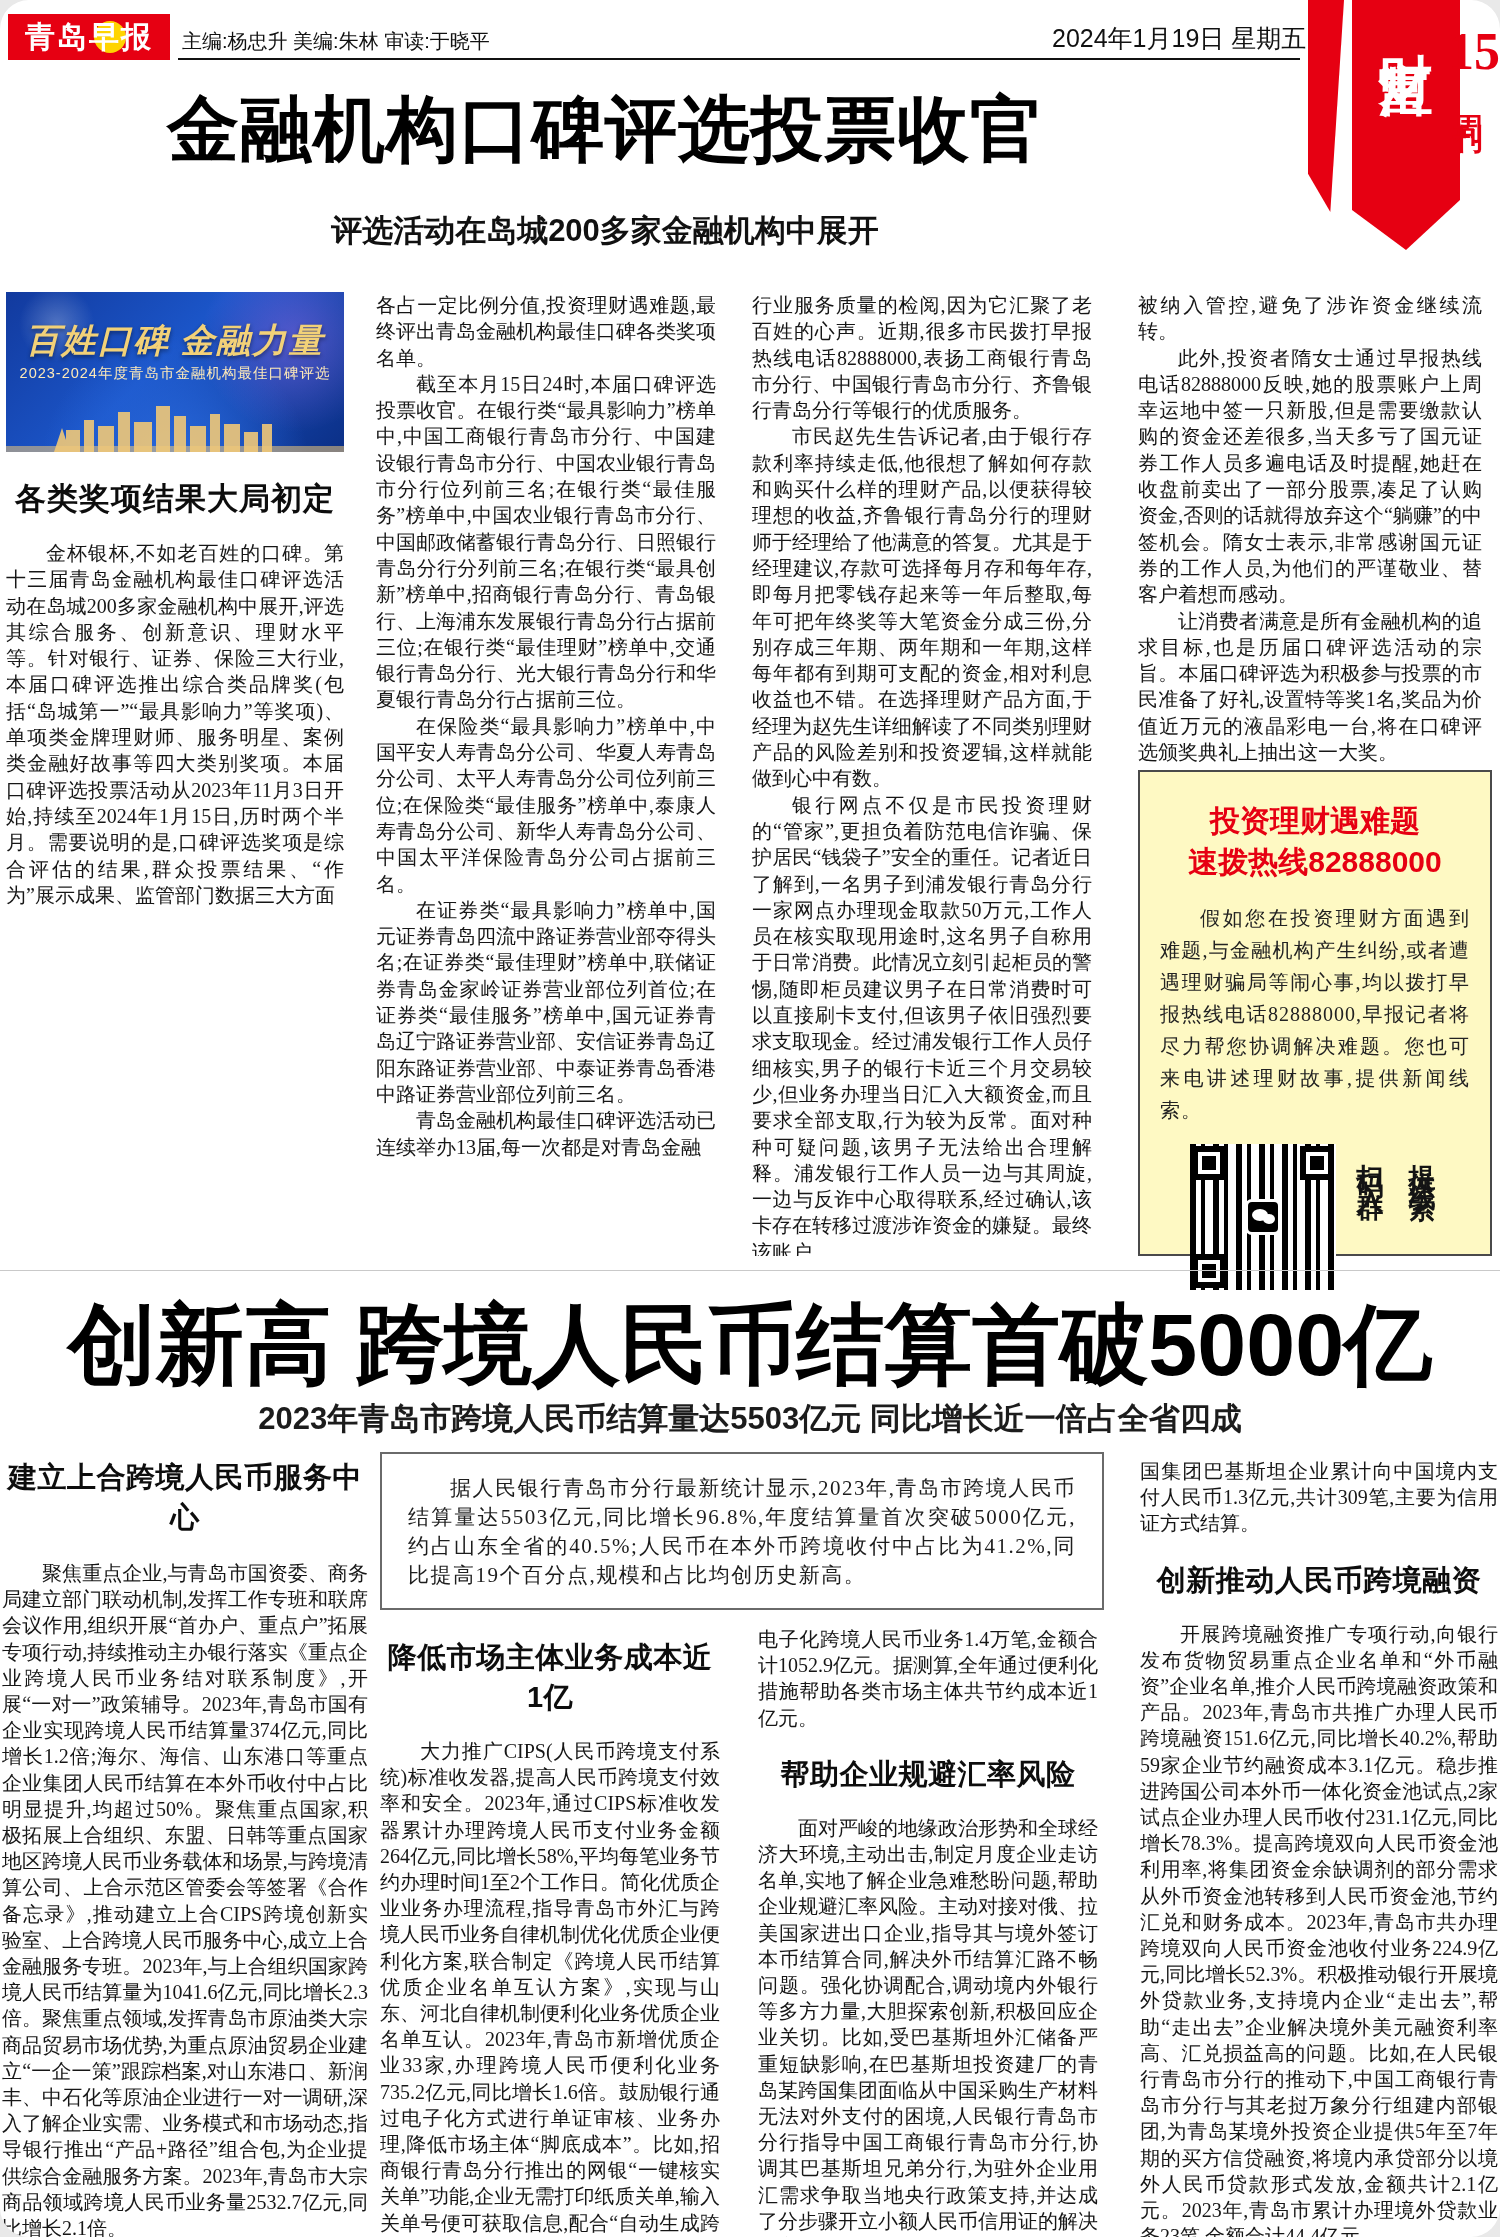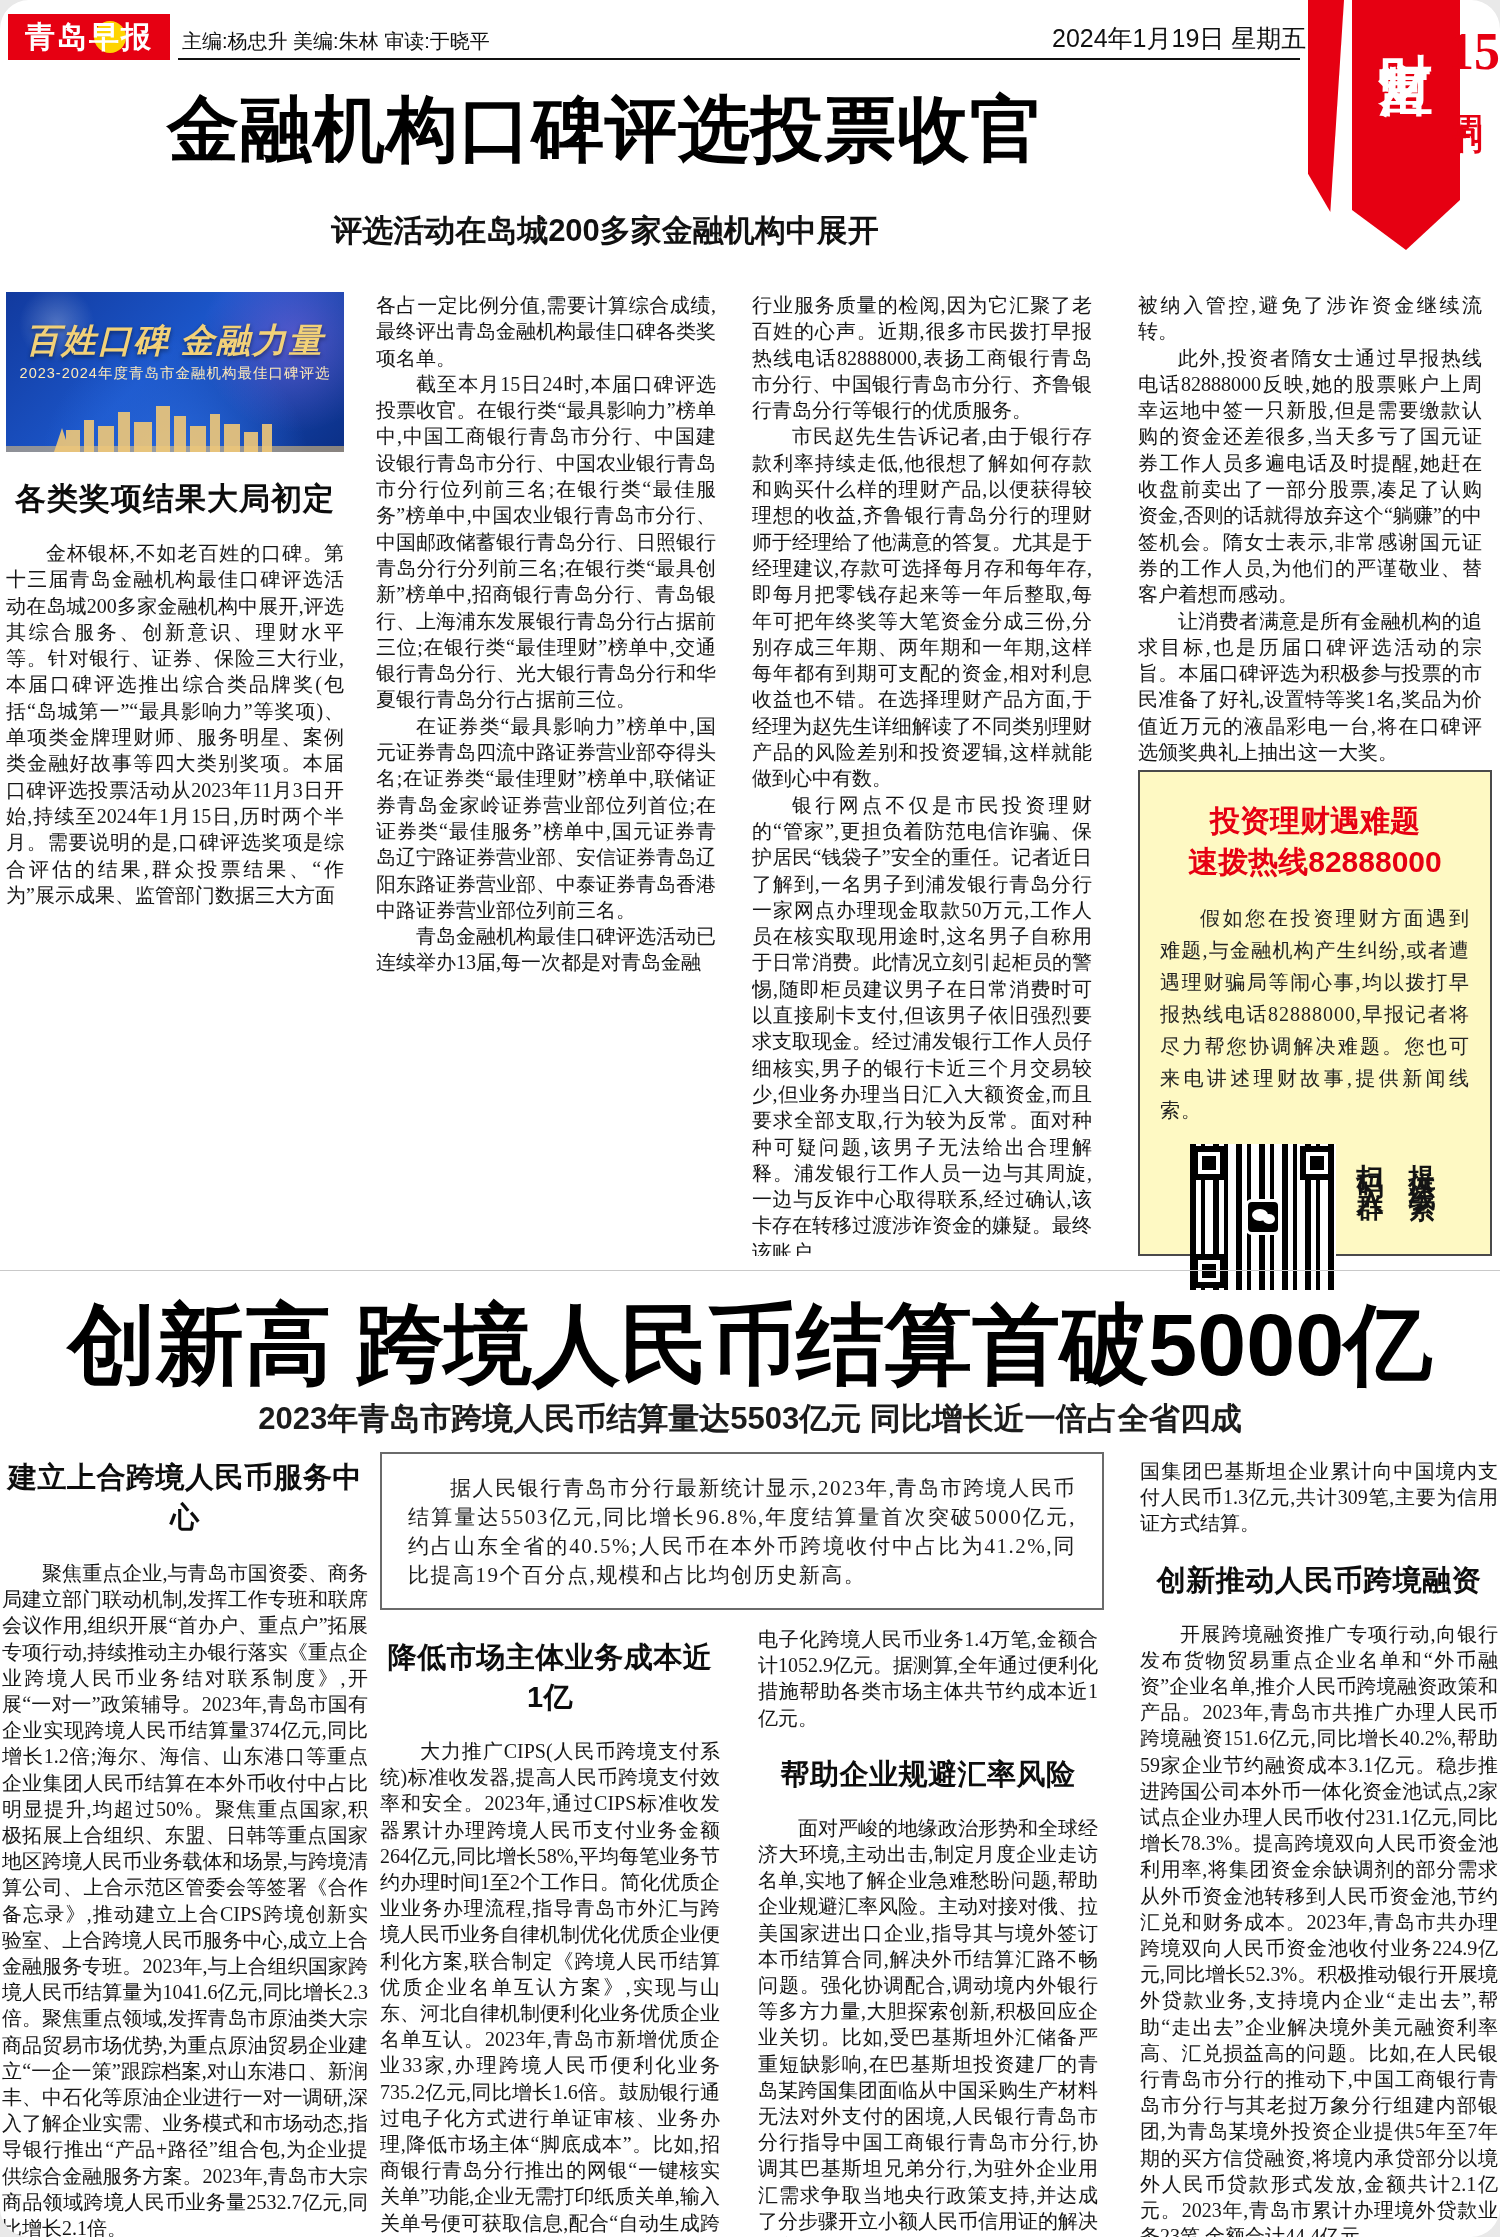--- a/index.html
+++ b/index.html
@@ -204,22 +204,23 @@
           <polygon points="48,52 56,28 64,52"></polygon>
         </g>
         <rect x="0" y="46" width="338" height="6" fill="#f0c878" opacity="0.55"></rect>
       </svg>
     </div>
     <h2 class="col-head">各类奖项结果大局初定</h2>
     <p class="body">金杯银杯,不如老百姓的口碑。第十三届青岛金融机构最佳口碑评选活动在岛城200多家金融机构中展开,评选其综合服务、创新意识、理财水平等。针对银行、证券、保险三大行业,本届口碑评选推出综合类品牌奖(包括“岛城第一”“最具影响力”等奖项)、单项类金牌理财师、服务明星、案例类金融好故事等四大类别奖项。本届口碑评选投票活动从2023年11月3日开始,持续至2024年1月15日,历时两个半月。需要说明的是,口碑评选奖项是综合评估的结果,群众投票结果、“作为”展示成果、监管部门数据三大方面</p>
   </div>
 
   <div class="col c2">
-    <p class="body cont">各占一定比例分值,需要计算综合成绩,最终评出青岛金融机构最佳口碑各类奖项名单。</p>
+    <p class="body cont">各占一定比例分值,投资理财遇难题,最终评出青岛金融机构最佳口碑各类奖项名单。</p>
     <p class="body">截至本月15日24时,本届口碑评选投票收官。在银行类“最具影响力”榜单中,中国工商银行青岛市分行、中国建设银行青岛市分行、中国农业银行青岛市分行位列前三名;在银行类“最佳服务”榜单中,中国农业银行青岛市分行、中国邮政储蓄银行青岛分行、日照银行青岛分行分列前三名;在银行类“最具创新”榜单中,招商银行青岛分行、青岛银行、上海浦东发展银行青岛分行占据前三位;在银行类“最佳理财”榜单中,交通银行青岛分行、光大银行青岛分行和华夏银行青岛分行占据前三位。</p>
+    <p class="body">在保险类“最具影响力”榜单中,中国平安人寿青岛分公司、华夏人寿青岛分公司、太平人寿青岛分公司位列前三位;在保险类“最佳服务”榜单中,泰康人寿青岛分公司、新华人寿青岛分公司、中国太平洋保险青岛分公司占据前三名。</p>
     <p class="body">在证券类“最具影响力”榜单中,国元证券青岛四流中路证券营业部夺得头名;在证券类“最佳理财”榜单中,联储证券青岛金家岭证券营业部位列首位;在证券类“最佳服务”榜单中,国元证券青岛辽宁路证券营业部、安信证券青岛辽阳东路证券营业部、中泰证券青岛香港中路证券营业部位列前三名。</p>
     <p class="body">青岛金融机构最佳口碑评选活动已连续举办13届,每一次都是对青岛金融</p>
   </div>
 
   <div class="col c3">
     <p class="body cont">行业服务质量的检阅,因为它汇聚了老百姓的心声。近期,很多市民拨打早报热线电话82888000,表扬工商银行青岛市分行、中国银行青岛市分行、齐鲁银行青岛分行等银行的优质服务。</p>
     <p class="body">市民赵先生告诉记者,由于银行存款利率持续走低,他很想了解如何存款和购买什么样的理财产品,以便获得较理想的收益,齐鲁银行青岛分行的理财师于经理给了他满意的答复。尤其是于经理建议,存款可选择每月存和每年存,即每月把零钱存起来等一年后整取,每年可把年终奖等大笔资金分成三份,分别存成三年期、两年期和一年期,这样每年都有到期可支配的资金,相对利息收益也不错。在选择理财产品方面,于经理为赵先生详细解读了不同类别理财产品的风险差别和投资逻辑,这样就能做到心中有数。</p>
     <p class="body">银行网点不仅是市民投资理财的“管家”,更担负着防范电信诈骗、保护居民“钱袋子”安全的重任。记者近日了解到,一名男子到浦发银行青岛分行一家网点办理现金取款50万元,工作人员在核实取现用途时,这名男子自称用于日常消费。此情况立刻引起柜员的警惕,随即柜员建议男子在日常消费时可以直接刷卡支付,但该男子依旧强烈要求支取现金。经过浦发银行工作人员仔细核实,男子的银行卡近三个月交易较少,但业务办理当日汇入大额资金,而且要求全部支取,行为较为反常。面对种种可疑问题,该男子无法给出合理解释。浦发银行工作人员一边与其周旋,一边与反诈中心取得联系,经过确认,该卡存在转移过渡涉诈资金的嫌疑。最终该账户</p>
   </div>
 

